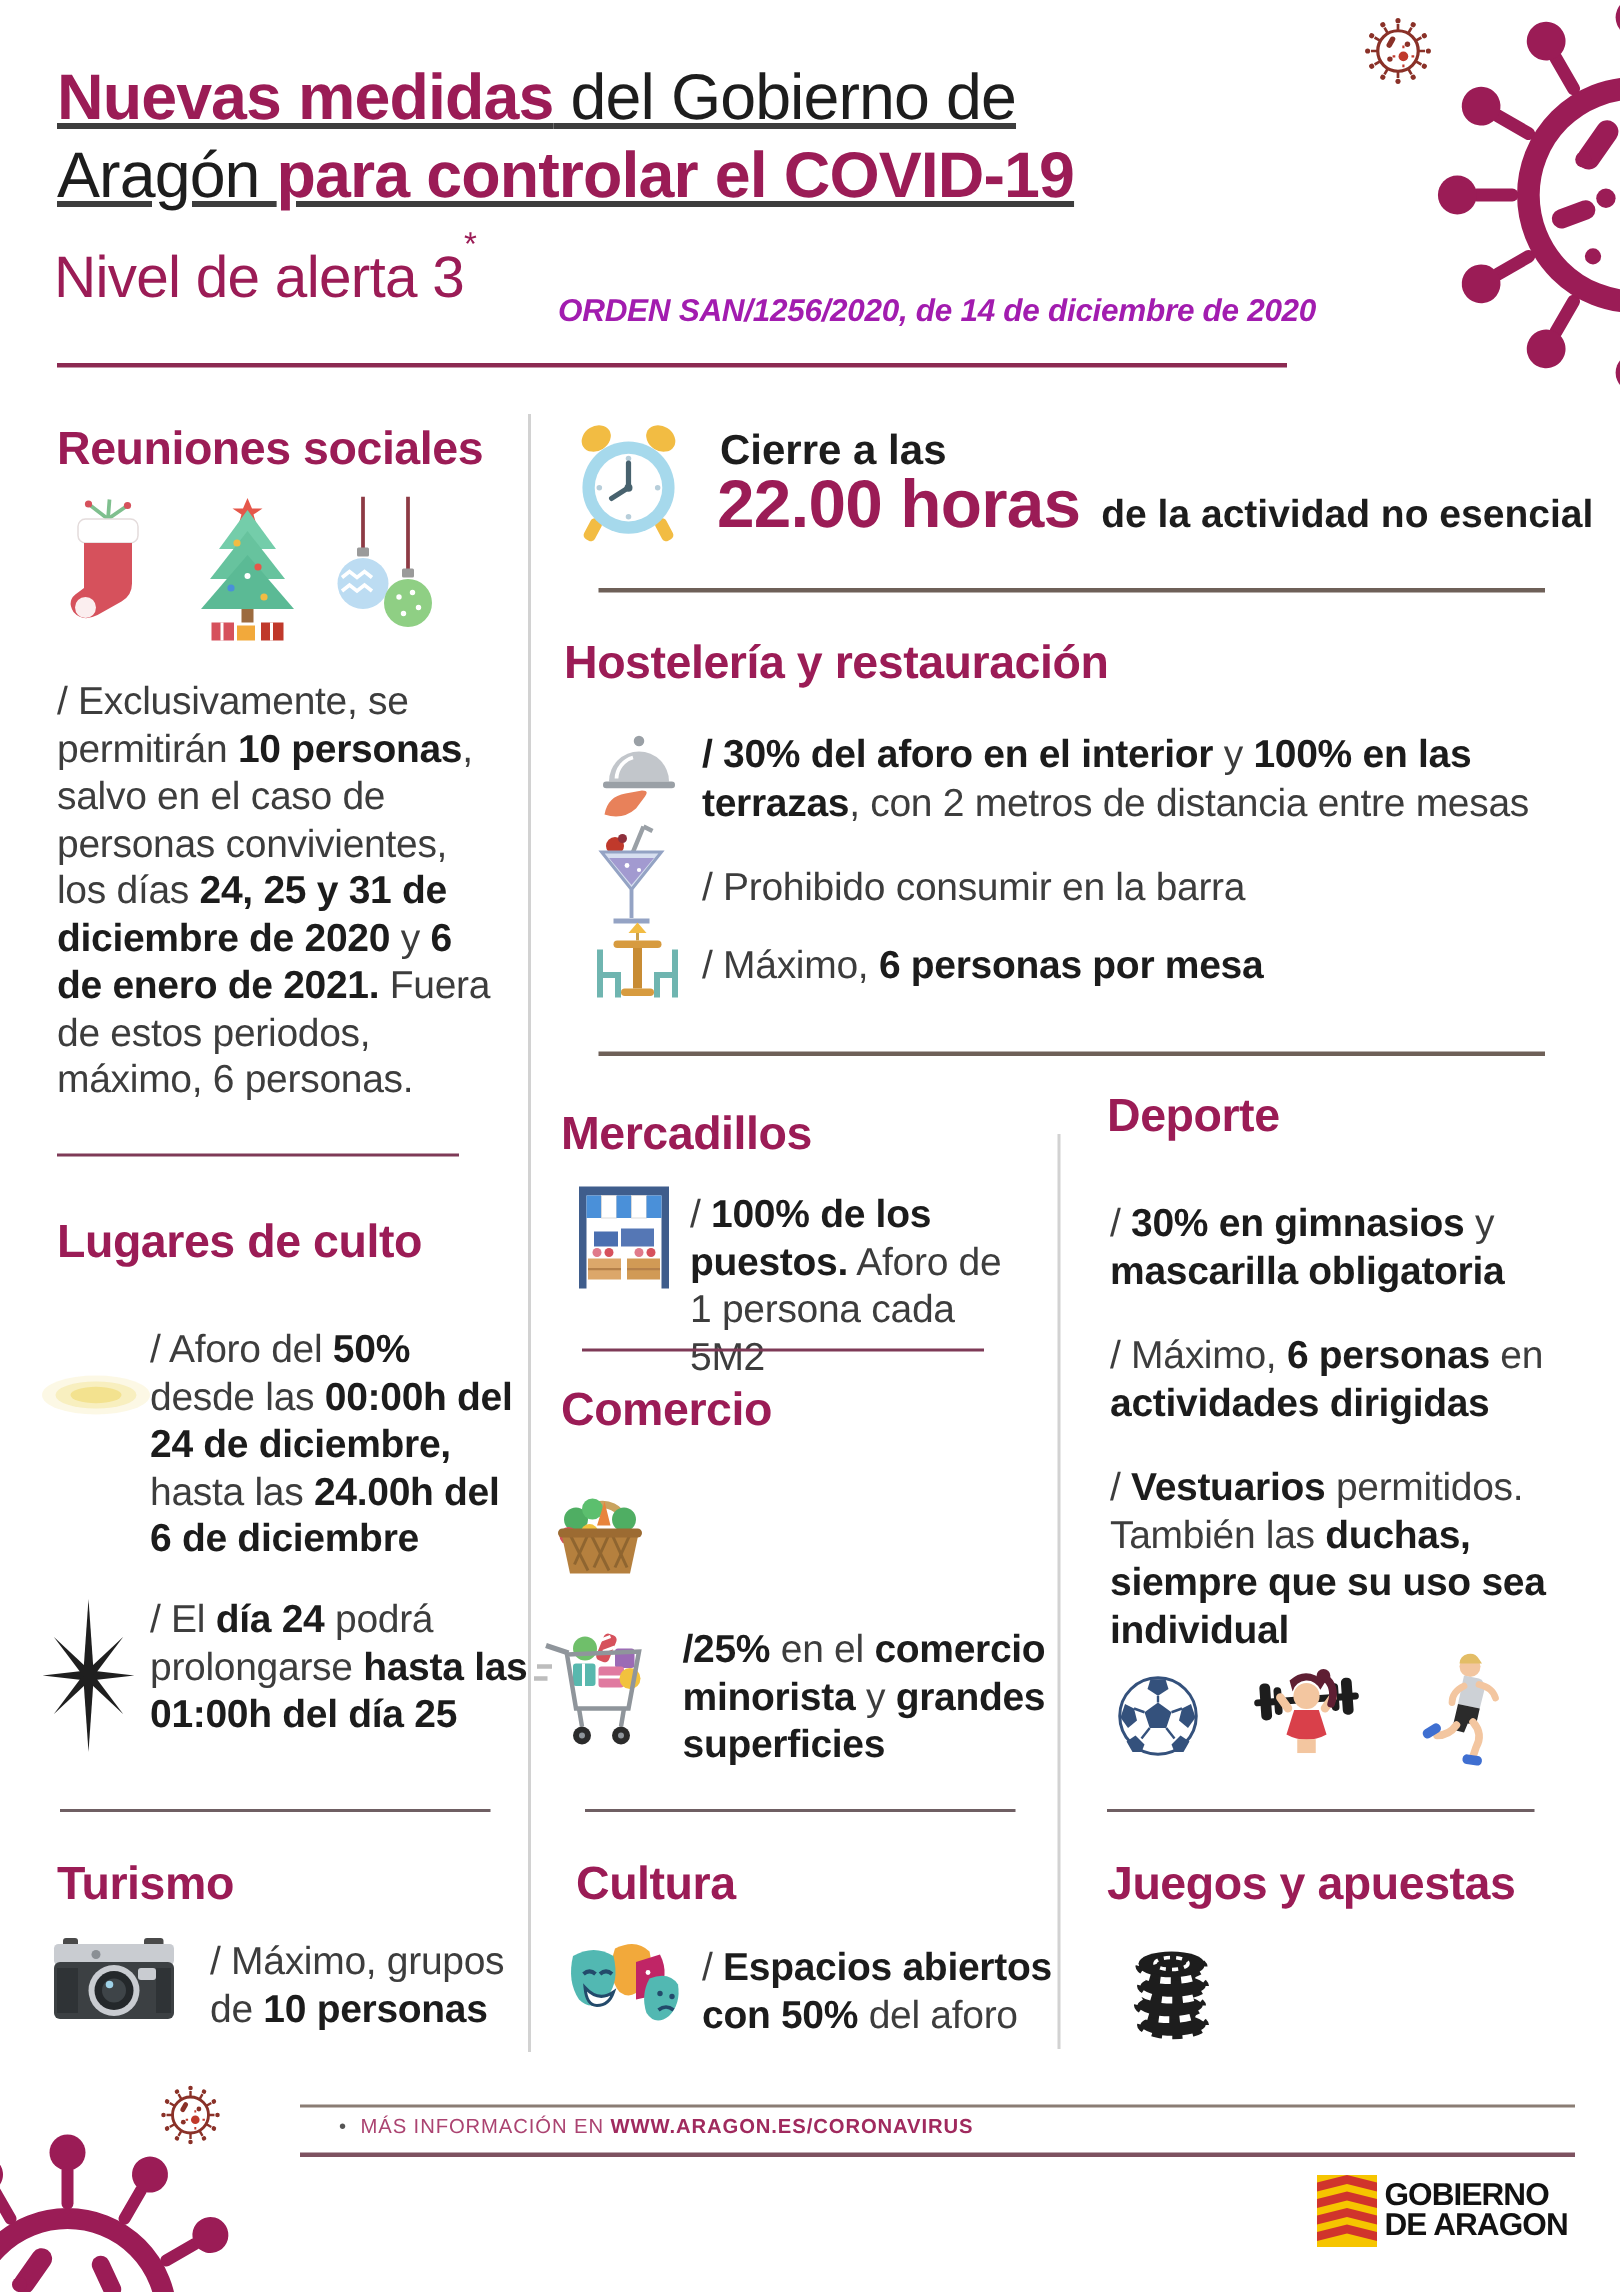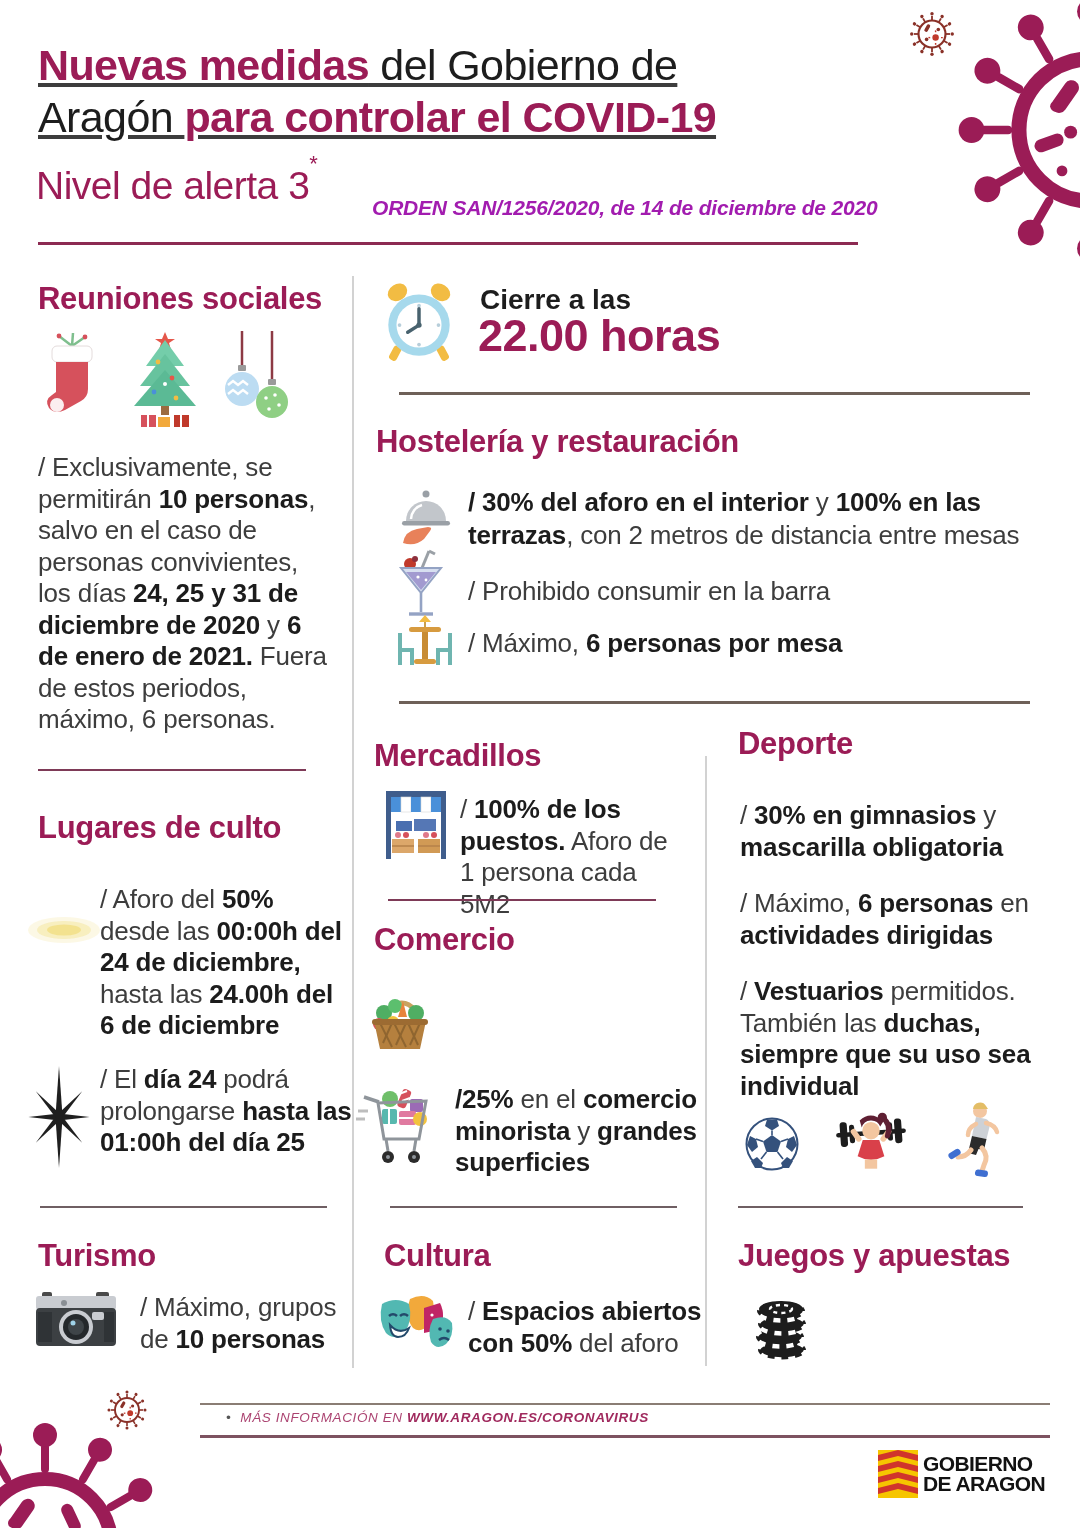--- a/index.html
+++ b/index.html
@@ -31,21 +31,21 @@
   .order{font-size:21px;font-style:italic;font-weight:700;color:#a21caf;letter-spacing:-0.2px;}
 
   .sec-title{font-size:31px;font-weight:700;color:var(--accent);letter-spacing:-0.3px;}
   .body-text{font-size:26px;line-height:31.5px;letter-spacing:-0.2px;}
 
   .cierre-prefix{font-size:28px;font-weight:700;color:#1D1D1D;}
   .cierre-line2{display:flex;align-items:baseline;gap:14px;}
   .cierre-time{font-size:45px;font-weight:700;color:var(--accent);letter-spacing:-0.5px;}
   .cierre-suffix{font-size:26px;font-weight:700;color:#1D1D1D;}
 
-  .f-info{font-size:13.5px;color:#A02A5E;letter-spacing:0.6px;white-space:nowrap;font-style:italic;}
+  .f-info{font-size:13.5px;color:#A02A5E;letter-spacing:0.6px;white-space:nowrap;}
   .f-bullet{color:#555;margin-right:9px;}
   .f-pre{opacity:.88;}
   .f-url{font-weight:700;color:#A02A5E;}
 
   .logo{display:flex;align-items:center;gap:5px;}
   .logo-text{font-weight:700;font-size:21px;line-height:20px;letter-spacing:-0.6px;color:#121212;}
 
   .virus{color:var(--accent);}
   svg{display:block;}
 </style>
@@ -261,20 +261,21 @@
       <circle cx="17" cy="46" r="1.8" fill="#B7CEDA"></circle>
         <circle cx="55" cy="46" r="1.8" fill="#B7CEDA"></circle>
       <line x1="36" y1="46" x2="36" y2="30" stroke="#48626E" stroke-width="3.4" stroke-linecap="round"></line>
       <line x1="36" y1="46" x2="25" y2="53" stroke="#48626E" stroke-width="3.4" stroke-linecap="round"></line>
       <circle cx="36" cy="46" r="2.6" fill="#48626E"></circle>
     </svg>
   </span>
   <div class="abs cierre-prefix" style="left:480px;top:284px;">Cierre a las</div>
   <div class="abs cierre-line2" style="left:478px;top:310px;">
     <span class="cierre-time">22.00 horas</span>
+    <span class="cierre-suffix">de la actividad no esencial</span>
   </div>
 
   <div class="rule" style="left:399px;top:392px;width:631px;height:3px;"></div>
 
   <div class="abs sec-title" style="left:376px;top:424px;">Hostelería y restauración</div>
 
   <span class="abs" style="left:400px;top:484px;">
     <svg width="52" height="62" viewBox="0 0 52 60">
       <circle cx="26" cy="9" r="3.5" fill="#9AA0A6"></circle>
       <path d="M6 36 a20 20 0 0 1 40 0 z" fill="#C2C6CB"></path>

